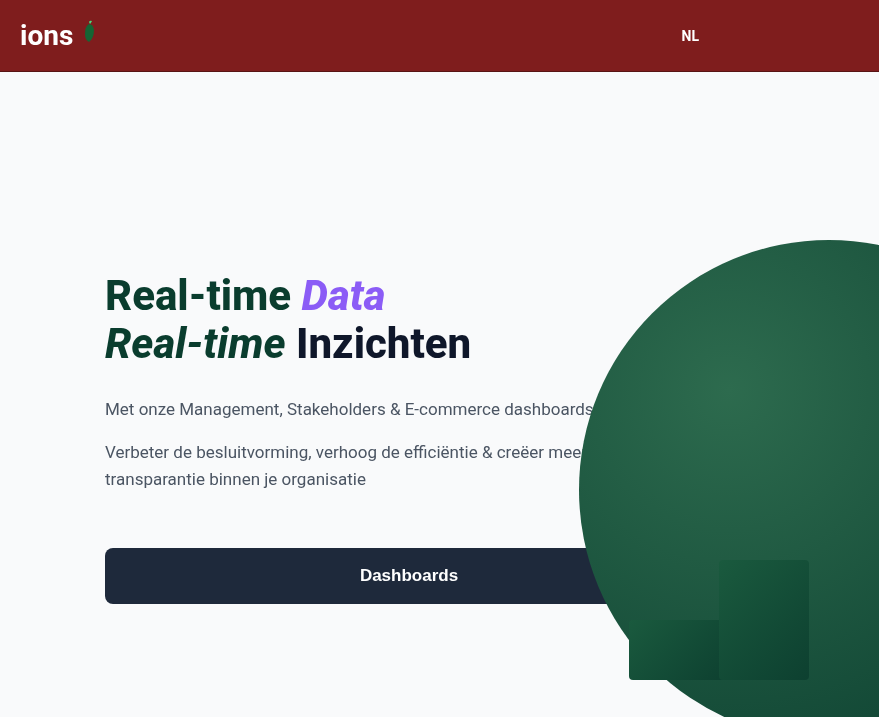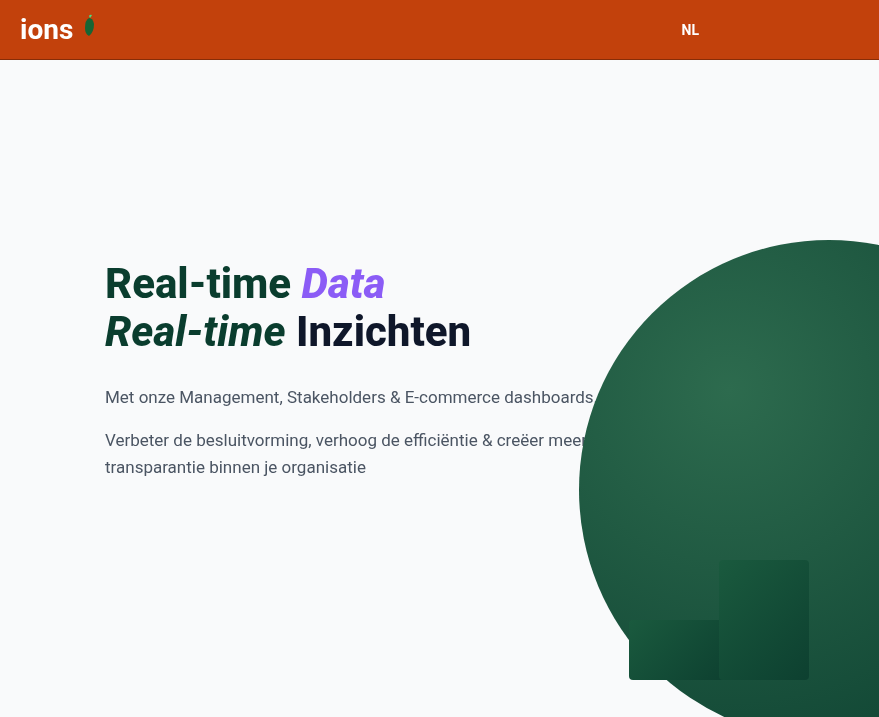--- a/index.html
+++ b/index.html
@@ -11,22 +11,22 @@
     body {
       font-family: -apple-system, BlinkMacSystemFont, 'Segoe UI', Roboto, sans-serif;
       background: #f9fafb;
       width: 879px;
       height: 717px;
       overflow: hidden;
       position: relative;
     }
     
     .navbar {
-      background: #c2410c;
-      height: 60px;
+      background: #7f1d1d;
+      height: 72px;
       display: flex;
       align-items: center;
       justify-content: space-between;
       padding: 0 20px;
       border-bottom: 1px solid rgba(0,0,0,0.3);
     }
     
     .logo-section {
       display: flex;
       align-items: center;
@@ -181,20 +181,21 @@
     <span class="italic-dark">Data</span><br>
     <span class="line2-italic">Real-time</span>
     <span class="line2-normal">Inzichten</span>
   </h1>
 
   <p class="subtitle">Met onze Management, Stakeholders &amp; E-commerce dashboards.</p>
 
   <p class="description">Verbeter de besluitvorming, verhoog de efficiëntie &amp; creëer meer transparantie binnen je organisatie</p>
 
   <div class="button-group">
+    <button class="btn btn-primary">Dashboards</button>
   </div>
 </main>
 
 <div class="decoration">
   <div class="circle-bg"></div>
   <div class="building2"></div>
   <div class="building1"></div>
 </div>
 
 </body></html>

